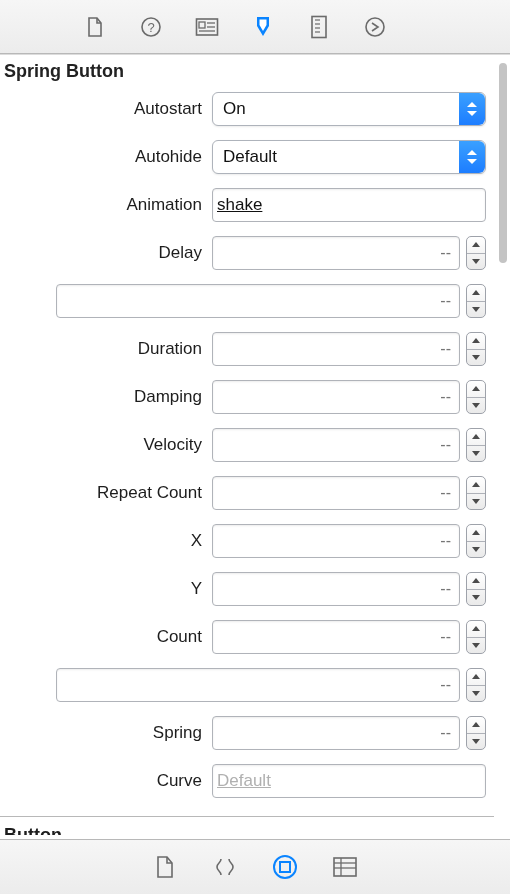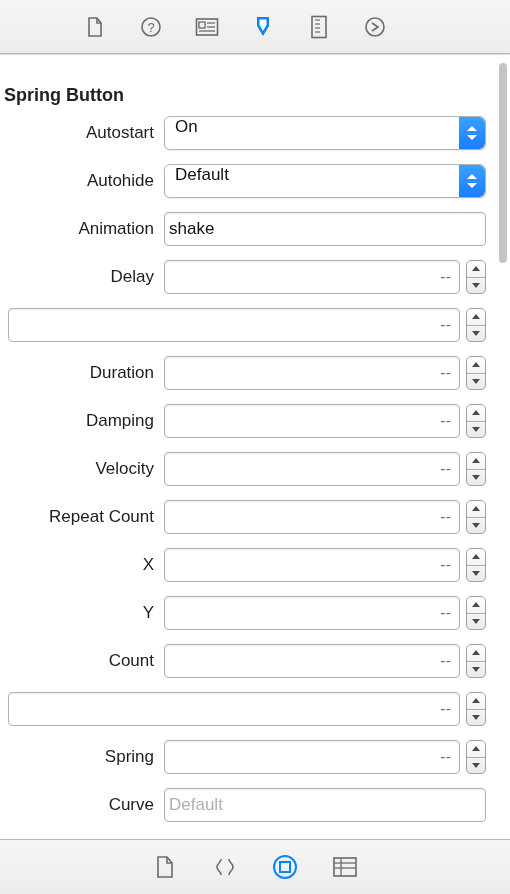--- a/index.html
+++ b/index.html
@@ -48,28 +48,28 @@
   top:8px; right:3px;
   width:8px; height:200px;
   background:#c4c4c4;
   border-radius:4px;
 }
 
 .section-header {
   font-weight: 700;
   font-size: 18px;
   padding: 6px 4px 10px 4px;
-  margin-top: 24px;
 }
 
 .properties {
   display: flex;
   flex-direction: column;
   gap: 14px;
   padding: 0 8px 10px 8px;
+  margin-left: 48px;
 }
 
 .prop-row {
   display: flex;
   align-items: center;
   gap: 8px;
 }
 .prop-label {
   width: 148px;
   text-align: right;
@@ -78,21 +78,21 @@
   padding-right: 2px;
 }
 
 
 .dropdown {
   flex: 1;
   height: 34px;
   background: #ffffff;
   border: 1px solid #aeb3bb;
   border-radius: 6px;
-  display:flex; align-items:flex-start;
+  display:flex; align-items:center;
   padding-left:10px;
   font-size:17px;
   color:#111;
   position: relative;
   box-shadow: 0 1px 2px rgba(0,0,0,0.08);
 }
 .dropdown .dd-arrows {
   position:absolute; right:0; top:0; bottom:0;
   width: 26px;
   background: linear-gradient(#3aa0ff,#1d7dff);
@@ -112,20 +112,21 @@
   flex:1;
   height:34px;
   border:1px solid #b0b3b9;
   border-radius:4px;
   padding:0 4px;
   font-size:17px;
   color:#111;
   background:#fff;
   outline:none;
   box-shadow: inset 0 1px 2px rgba(0,0,0,0.08);
+  text-decoration: underline;
 }
 .textinput::placeholder { color:#b0b0b0; }
 
 .textinput:placeholder-shown { color:#b0b0b0; }
 
 
 .numeric-wrap {
   flex:1; display:flex; gap:6px; align-items:stretch;
 }
 .numeric {

